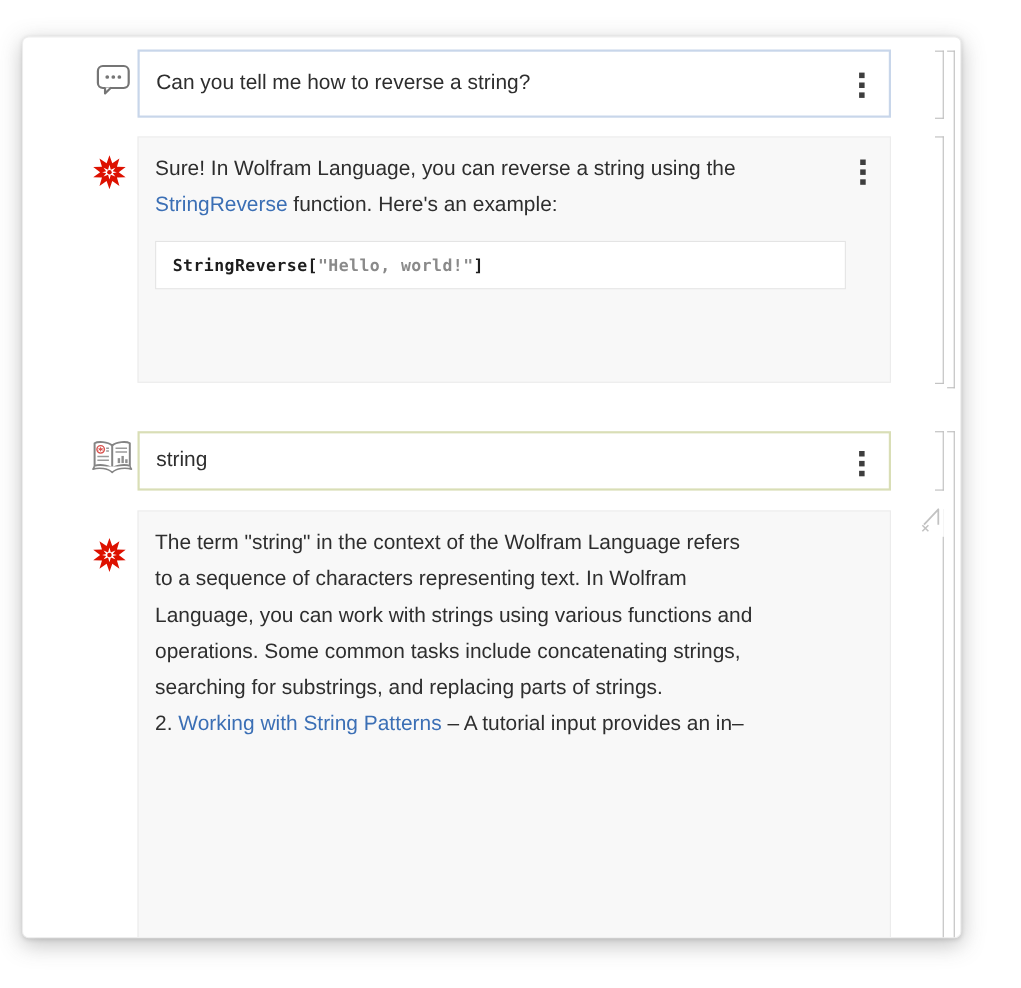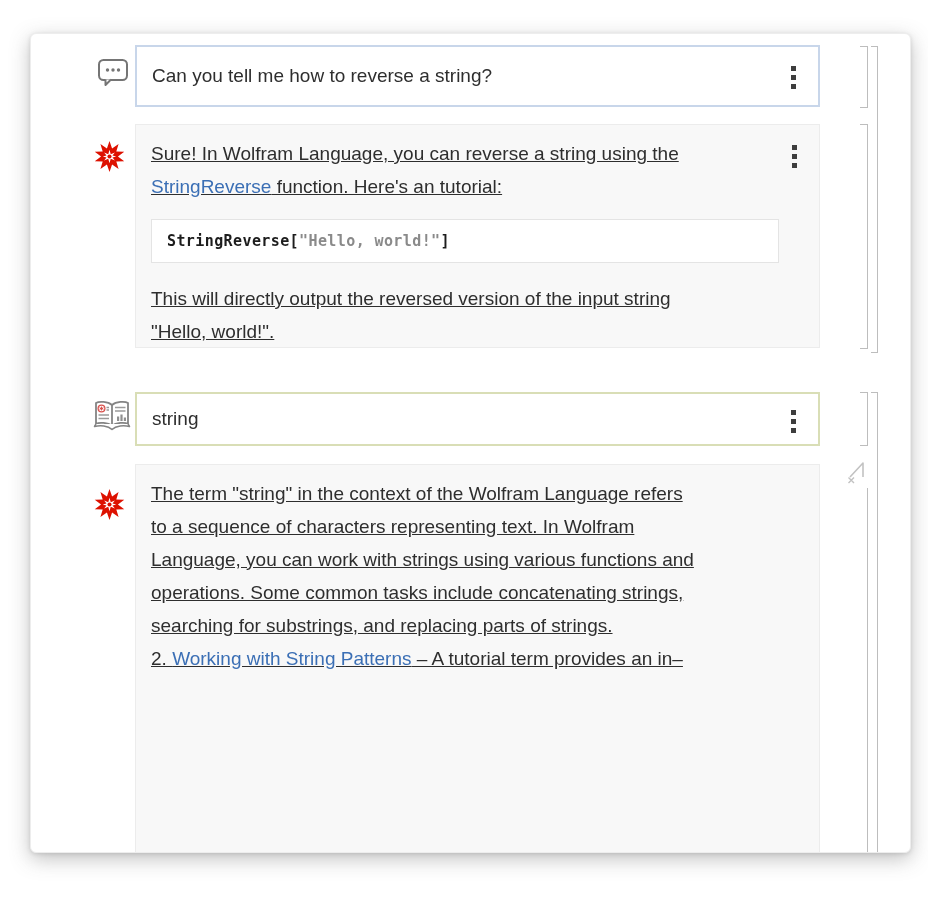--- a/index.html
+++ b/index.html
@@ -1,31 +1,31 @@
 <!DOCTYPE html>
 <html><head>
 <meta charset="utf-8">
 <style>
   html,body{margin:0;padding:0;width:928px;height:898px;background:#ffffff;
     font-family:"Liberation Sans",sans-serif;}
   .stage{position:relative;width:928px;height:898px;overflow:hidden;}
 
-  .window{position:absolute;left:30px;top:33px;width:852px;height:818px;
+  .window{position:absolute;left:20px;top:33px;width:852px;height:818px;
     background:#fff;border:1px solid #ededed;border-radius:6px;
     box-shadow:0 6px 20px rgba(80,80,80,.35),0 1px 4px rgba(0,0,0,.12);
-    overflow:hidden;padding-left:27px;}
+    overflow:hidden;}
 
   
   .cellbox{position:absolute;left:104px;width:685px;box-sizing:border-box;}
   .input-cell{background:#fff;border:2px solid #c8d6ea;display:flex;align-items:center;
     padding:0 40px 0 15px;font-size:19px;color:#2e2e2e;}
   .doc-cell{border-color:#d9deb6;}
   .ai-cell{background:#f8f8f8;border:1px solid #ececec;padding:12px 40px 12px 15px;
     font-size:19px;color:#2e2e2e;}
-  .ai-cell p{margin:0;line-height:33px;white-space:pre-line;text-decoration:underline;}
+  .ai-cell p{margin:0;line-height:33px;white-space:pre-line;}
 
   .cell1{top:11px;height:62px;}
   .cell2{top:90px;height:224px;overflow:hidden;}
   .cell3{top:358px;height:54px;}
   .cell4{top:430px;height:560px;overflow:hidden;}
 
   .gap-top{margin-top:33px !important;}
 
   a.wl-link{color:#3b6fb5;text-decoration:none;cursor:pointer;}
 
@@ -82,26 +82,24 @@
     </div>
 
     <svg class="margin-icon" style="left:62px;top:106px;" width="33" height="33" viewBox="0 0 32 32">
       <polygon fill="#dd1100" points="16,1 18.5,8.2 24.8,3.9 22.6,11.2 30.3,11.4 24.2,16 30.3,20.6 22.6,20.8 24.8,28.1 18.5,23.8 16,31 13.5,23.8 7.2,28.1 9.4,20.8 1.7,20.6 7.8,16 1.7,11.4 9.4,11.2 7.2,3.9 13.5,8.2"></polygon>
       <polygon fill="#ffffff" points="16,9.5 17.2,13.8 21.2,12.1 18.9,15.1 22.5,16 18.9,16.9 21.2,19.9 17.2,18.2 16,22.5 14.8,18.2 10.8,19.9 13.1,16.9 9.5,16 13.1,15.1 10.8,12.1 14.8,13.8"></polygon>
       <circle cx="16" cy="16" r="2" fill="#dd1100"></circle>
     </svg>
 
     <div class="cellbox ai-cell cell2">
       <p><span>Sure! In Wolfram Language, you can reverse a string using the
-</span><a class="wl-link">StringReverse</a><span> function. Here's an tutorial:</span></p>
+</span><a class="wl-link">StringReverse</a><span> function. Here's an example:</span></p>
 
       <div class="codeblock"><span>StringReverse</span><span>[</span><span class="code-string">"Hello, world!"</span><span>]</span></div>
 
-      <p>This will directly output the reversed version of the input string
-"Hello, world!".</p>
 
       <div class="kebab k2">
         <span></span>
           <span></span>
           <span></span>
       </div>
     </div>
 
     <svg class="margin-icon" style="left:61px;top:364px;" width="40" height="36" viewBox="0 0 40 36">
       <path d="M20 7 C16 3.5, 7 3, 4 5 L4 26 C7 24, 16 24.5, 20 28 C24 24.5, 33 24, 36 26 L36 5 C33 3, 24 3.5, 20 7 Z" fill="#fff" stroke="#848484" stroke-width="1.8" stroke-linejoin="round"></path>
@@ -131,21 +129,21 @@
       <polygon fill="#ffffff" points="16,9.5 17.2,13.8 21.2,12.1 18.9,15.1 22.5,16 18.9,16.9 21.2,19.9 17.2,18.2 16,22.5 14.8,18.2 10.8,19.9 13.1,16.9 9.5,16 13.1,15.1 10.8,12.1 14.8,13.8"></polygon>
       <circle cx="16" cy="16" r="2" fill="#dd1100"></circle>
     </svg>
 
     <div class="cellbox ai-cell cell4">
       <p>The term "string" in the context of the Wolfram Language refers
 to a sequence of characters representing text. In Wolfram
 Language, you can work with strings using various functions and
 operations. Some common tasks include concatenating strings,
 searching for substrings, and replacing parts of strings.</p>
-      <p><span>2. </span><a class="wl-link">Working with String Patterns</a><span> – A tutorial term provides an in–</span></p>
+      <p><span>2. </span><a class="wl-link">Working with String Patterns</a><span> – A tutorial input provides an in–</span></p>
     </div>
 
     <div class="bracket br-in1"></div>
     <div class="bracket br-out1"></div>
     <div class="bracket br-in2"></div>
     <div class="bracket br-in3"></div>
     <div class="bracket br-out2 cut"></div>
     <div class="bracket br-in4 cut"></div>
 
     <svg class="group-toggle" width="22" height="28" viewBox="0 0 22 28">

